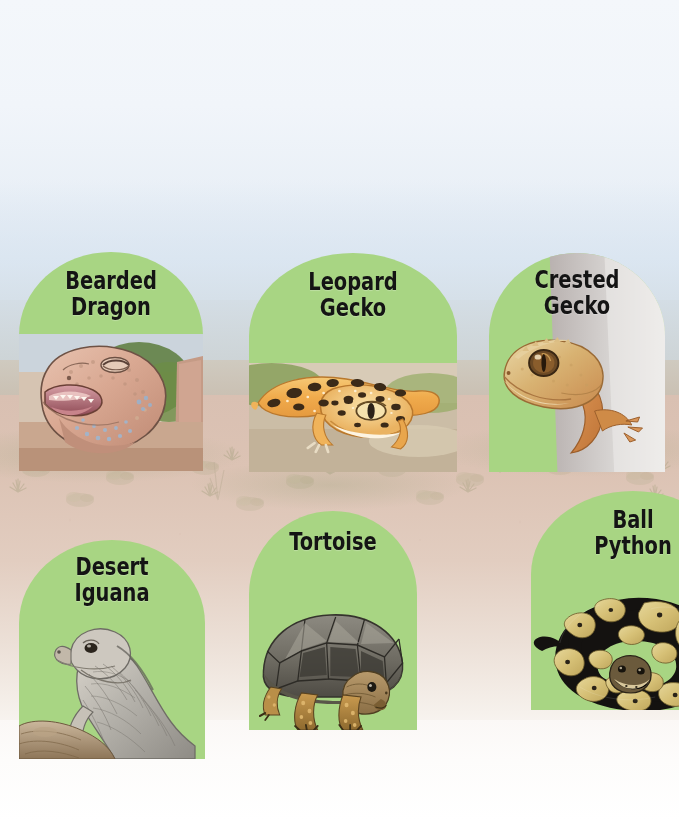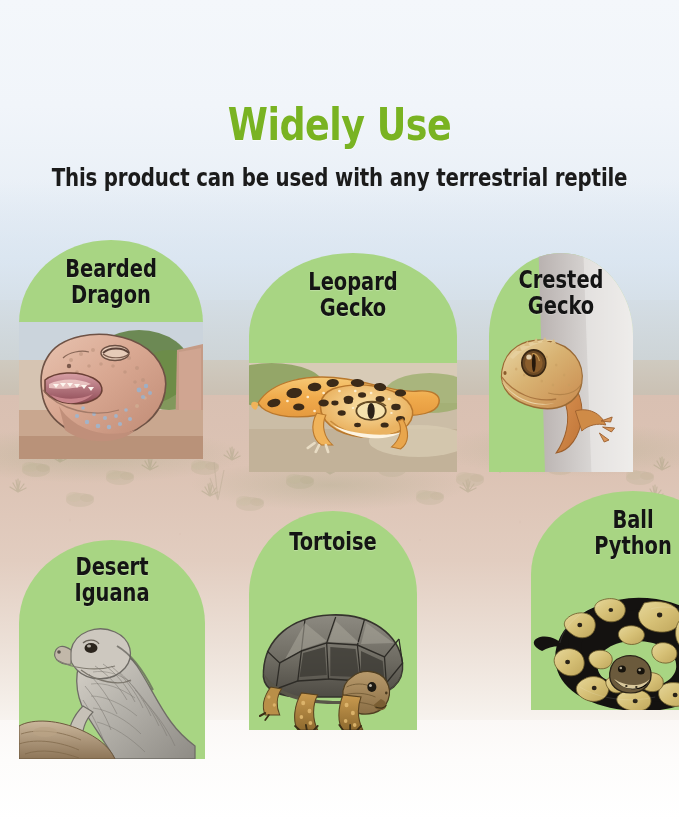--- a/index.html
+++ b/index.html
@@ -81,23 +81,23 @@
     font-family:"DejaVu Sans Condensed","Liberation Sans Narrow","Liberation Sans",sans-serif;
     font-weight:bold;font-size:24px;line-height:26px;
     color:#141414;
     transform:scaleX(.90);
     z-index:5;
     white-space:pre-line;
     text-shadow:0 1px 1px rgba(255,255,255,.25);
   }
 
   
-  #card-0{left:19px;  top:240px; width:184px; height:219px;}
+  #card-0{left:19px;  top:252px; width:184px; height:219px;}
   #card-1{left:249px; top:253px; width:184px; height:219px;padding-left:24px;}
-  #card-2{left:489px; top:253px; width:144px; height:219px;}
+  #card-2{left:489px; top:253px; width:176px; height:219px;}
   #card-3{left:19px;  top:540px; width:186px; height:219px;}
   #card-4{left:249px; top:511px; width:168px; height:219px;}
   #card-5{left:489px; top:491px; width:204px; height:219px;margin-left:42px;}
 
   #card-0 .card-label{top:16px;}
   #card-1 .card-label{top:16px;}
   #card-2 .card-label{top:14px;}
   #card-3 .card-label{top:14px;}
   #card-4 .card-label{top:18px;}
   #card-5 .card-label{top:16px;}
@@ -164,24 +164,20 @@
       <circle cx="300" cy="518" r="1.3"></circle>
         <circle cx="420" cy="540" r="1"></circle>
       <circle cx="520" cy="522" r="1.2"></circle>
         <circle cx="630" cy="536" r="1"></circle>
       <circle cx="140" cy="560" r="1.1"></circle>
         <circle cx="350" cy="566" r="1"></circle>
       <circle cx="560" cy="558" r="1.2"></circle>
     </g>
   </svg>
 
-  <div class="headings">
-    <h1 class="title">Widely Use</h1>
-    <p class="subtitle">This product can be used with any terrestrial reptile</p>
-  </div>
 
   <div class="card" id="card-0">
     <div class="arch"></div>
     <div class="photo">
       <svg viewBox="0 0 184 219" preserveAspectRatio="none">
         <defs>
           <clipPath id="clipA">
               <path d="M0 83 A92 83 0 0 1 184 83 L184 219 L0 219 Z"></path>
             </clipPath>
           <linearGradient id="bdBody" x1="0" y1="0" x2="1" y2="1">

